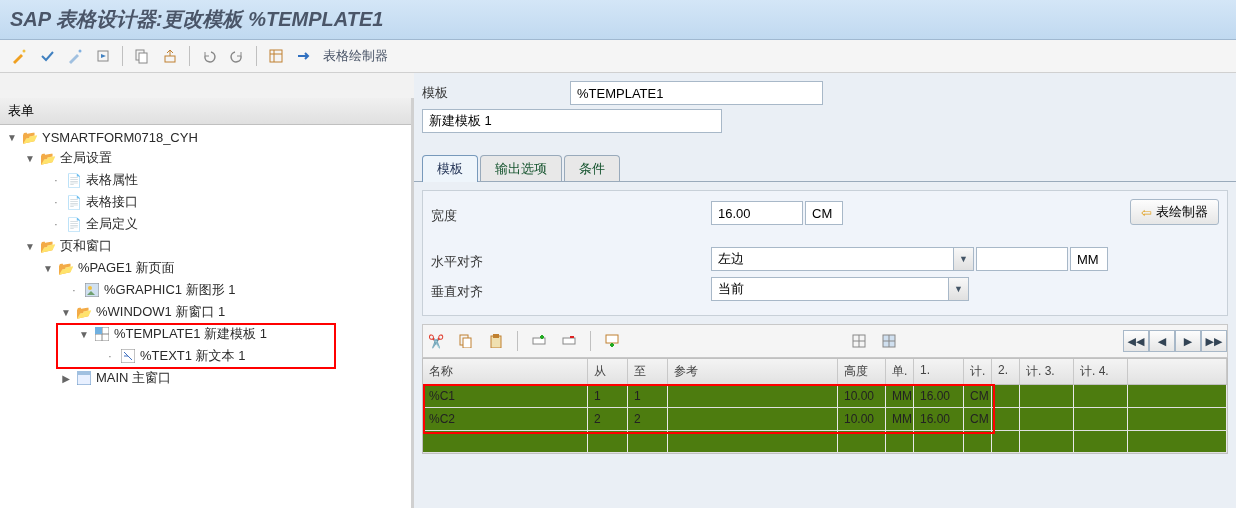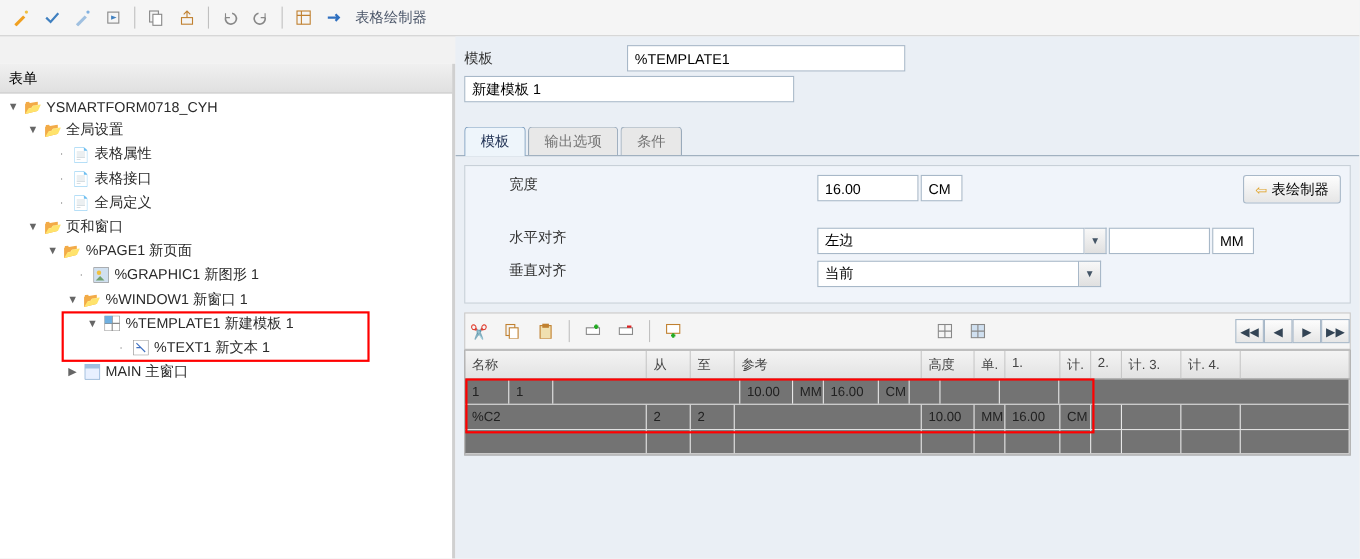--- a/index.html
+++ b/index.html
@@ -24,48 +24,49 @@
 .ticon { width: 16px; height: 16px; display: inline-flex; align-items: center; justify-content: center; }
 .tlabel { color: #2a2a2a; }
 .highlight-box { position: absolute; border: 2px solid #f00; pointer-events: none; }
 
 .right-panel { flex: 1; background: #eaeff5; display: flex; flex-direction: column; overflow: hidden; }
 .fieldrow { display: flex; align-items: center; padding: 2px 8px; gap: 8px; }
 .fieldlabel { width: 140px; color: #333; }
 .textinput { background: #fff; border: 1px solid #a8b8c8; padding: 3px 6px; height: 24px; }
 
 .tabs { display: flex; margin: 14px 0 0 8px; align-items: flex-end; }
-.tab { padding: 4px 14px; border: 1px solid #9ab; border-bottom: none; background: #e8e8e8; cursor: pointer; border-radius: 4px 4px 0 0; margin-right: 2px; color: #737373; }
+.tab { padding: 4px 14px; border: 1px solid #9ab; border-bottom: none; background: #e8e8e8; cursor: pointer; border-radius: 4px 4px 0 0; margin-right: 2px; color: #14532d; }
 .tab.active { background: #eef5fb; color: #235; border-color: #7799bb; position: relative; z-index: 2; }
 .tab-body { flex: 1; border-top: 1px solid #9ab; background: #eaeff5; padding: 8px 8px; display: flex; flex-direction: column; overflow: hidden; margin-top: -1px; }
 
 .formgrid { background: #f0f4fa; padding: 8px; }
-.formrow { display: flex; align-items: flex-start; margin-bottom: 6px; margin-left: 32px; }
+.formrow { display: flex; align-items: flex-end; margin-bottom: 6px; }
 .formrow .fieldlabel { width: 280px; }
 .combo { display: flex; }
 .combo input { flex: 1; }
 .combo .dd { width: 20px; border: 1px solid #a8b8c8; border-left: none; background: linear-gradient(#f8f8f8,#e0e0e0); display: flex; align-items: center; justify-content: center; cursor: pointer; font-size: 9px; color: #456; }
 
 .navbtn { padding: 3px 10px; border: 1px solid #a8b8c8; background: linear-gradient(#fdfdfd,#e6e6e6); border-radius: 3px; cursor: pointer; display: inline-flex; align-items: center; gap: 4px; }
 
 .table-toolbar { display: flex; align-items: center; gap: 4px; padding: 4px 0; background: #f5f5f5; border: 1px solid #c8c8c8; }
-.grid { border: 1px solid #c0c0c0; background: #737373; position: relative; }
+.grid { border: 1px solid #c0c0c0; background: #4d7c0f; position: relative; }
 .grid-header { display: flex; background: linear-gradient(#f4f4f4,#e2e2e2); border-bottom: 1px solid #c0c0c0; }
 .grid-header .cell { border-right: 1px solid #c8c8c8; padding: 4px 6px; color: #444; font-size: 12px; }
 .grid-row { display: flex; border-bottom: 1px solid #e0e0e0; }
 .grid-row .cell { border-right: 1px solid #e8e8e8; padding: 4px 6px; font-size: 12px; color: #222; }
 .col-name { width: 165px; } .col-from { width: 40px; } .col-to { width: 40px; } .col-ref { width: 170px; } .col-h { width: 48px; } .col-u1 { width: 28px; } .col-m1 { width: 50px; } .col-u2 { width: 28px; } .col-c3 { width: 54px; } .col-c4 { width: 54px; } .col-rest { flex: 1; }
 .red2 { position: absolute; border: 2px solid #f00; pointer-events: none; }
 .navcluster { display: flex; gap: 0; }
 .navcluster .nbtn { width: 26px; height: 22px; border: 1px solid #a8b8c8; background: linear-gradient(#fdfdfd,#e6e6e6); display: flex; align-items: center; justify-content: center; cursor: pointer; font-size: 11px; color: #345; }
 </style>
 </head>
 <body>
 
 <div class="app">
+  <div class="titlebar">SAP 表格设计器:更改模板 %TEMPLATE1</div>
 
   <div class="toolbar">
     <button class="tbtn">
         <svg width="16" height="16">
           <path d="M2 14 L10 6 L12 8 L4 16 Z" fill="#f0a020"></path>
           <circle cx="13" cy="3" r="1.5" fill="#f0c040"></circle>
         </svg>
       </button>
     <button class="tbtn">
         <svg width="16" height="16">
@@ -333,20 +334,21 @@
             <div class="cell col-h">高度</div>
             <div class="cell col-u1">单.</div>
             <div class="cell col-m1">1.</div>
             <div class="cell col-u2">计.</div>
             <div class="cell col-u2">2.</div>
             <div class="cell col-c3">计. 3.</div>
             <div class="cell col-c4">计. 4.</div>
             <div class="cell col-rest"></div>
           </div>
           <div class="grid-row">
+            <div class="cell col-name">%C1</div>
             <div class="cell col-from">1</div>
             <div class="cell col-to">1</div>
             <div class="cell col-ref"></div>
             <div class="cell col-h">10.00</div>
             <div class="cell col-u1">MM</div>
             <div class="cell col-m1">16.00</div>
             <div class="cell col-u2">CM</div>
             <div class="cell col-u2"></div>
             <div class="cell col-c3"></div>
             <div class="cell col-c4"></div>

